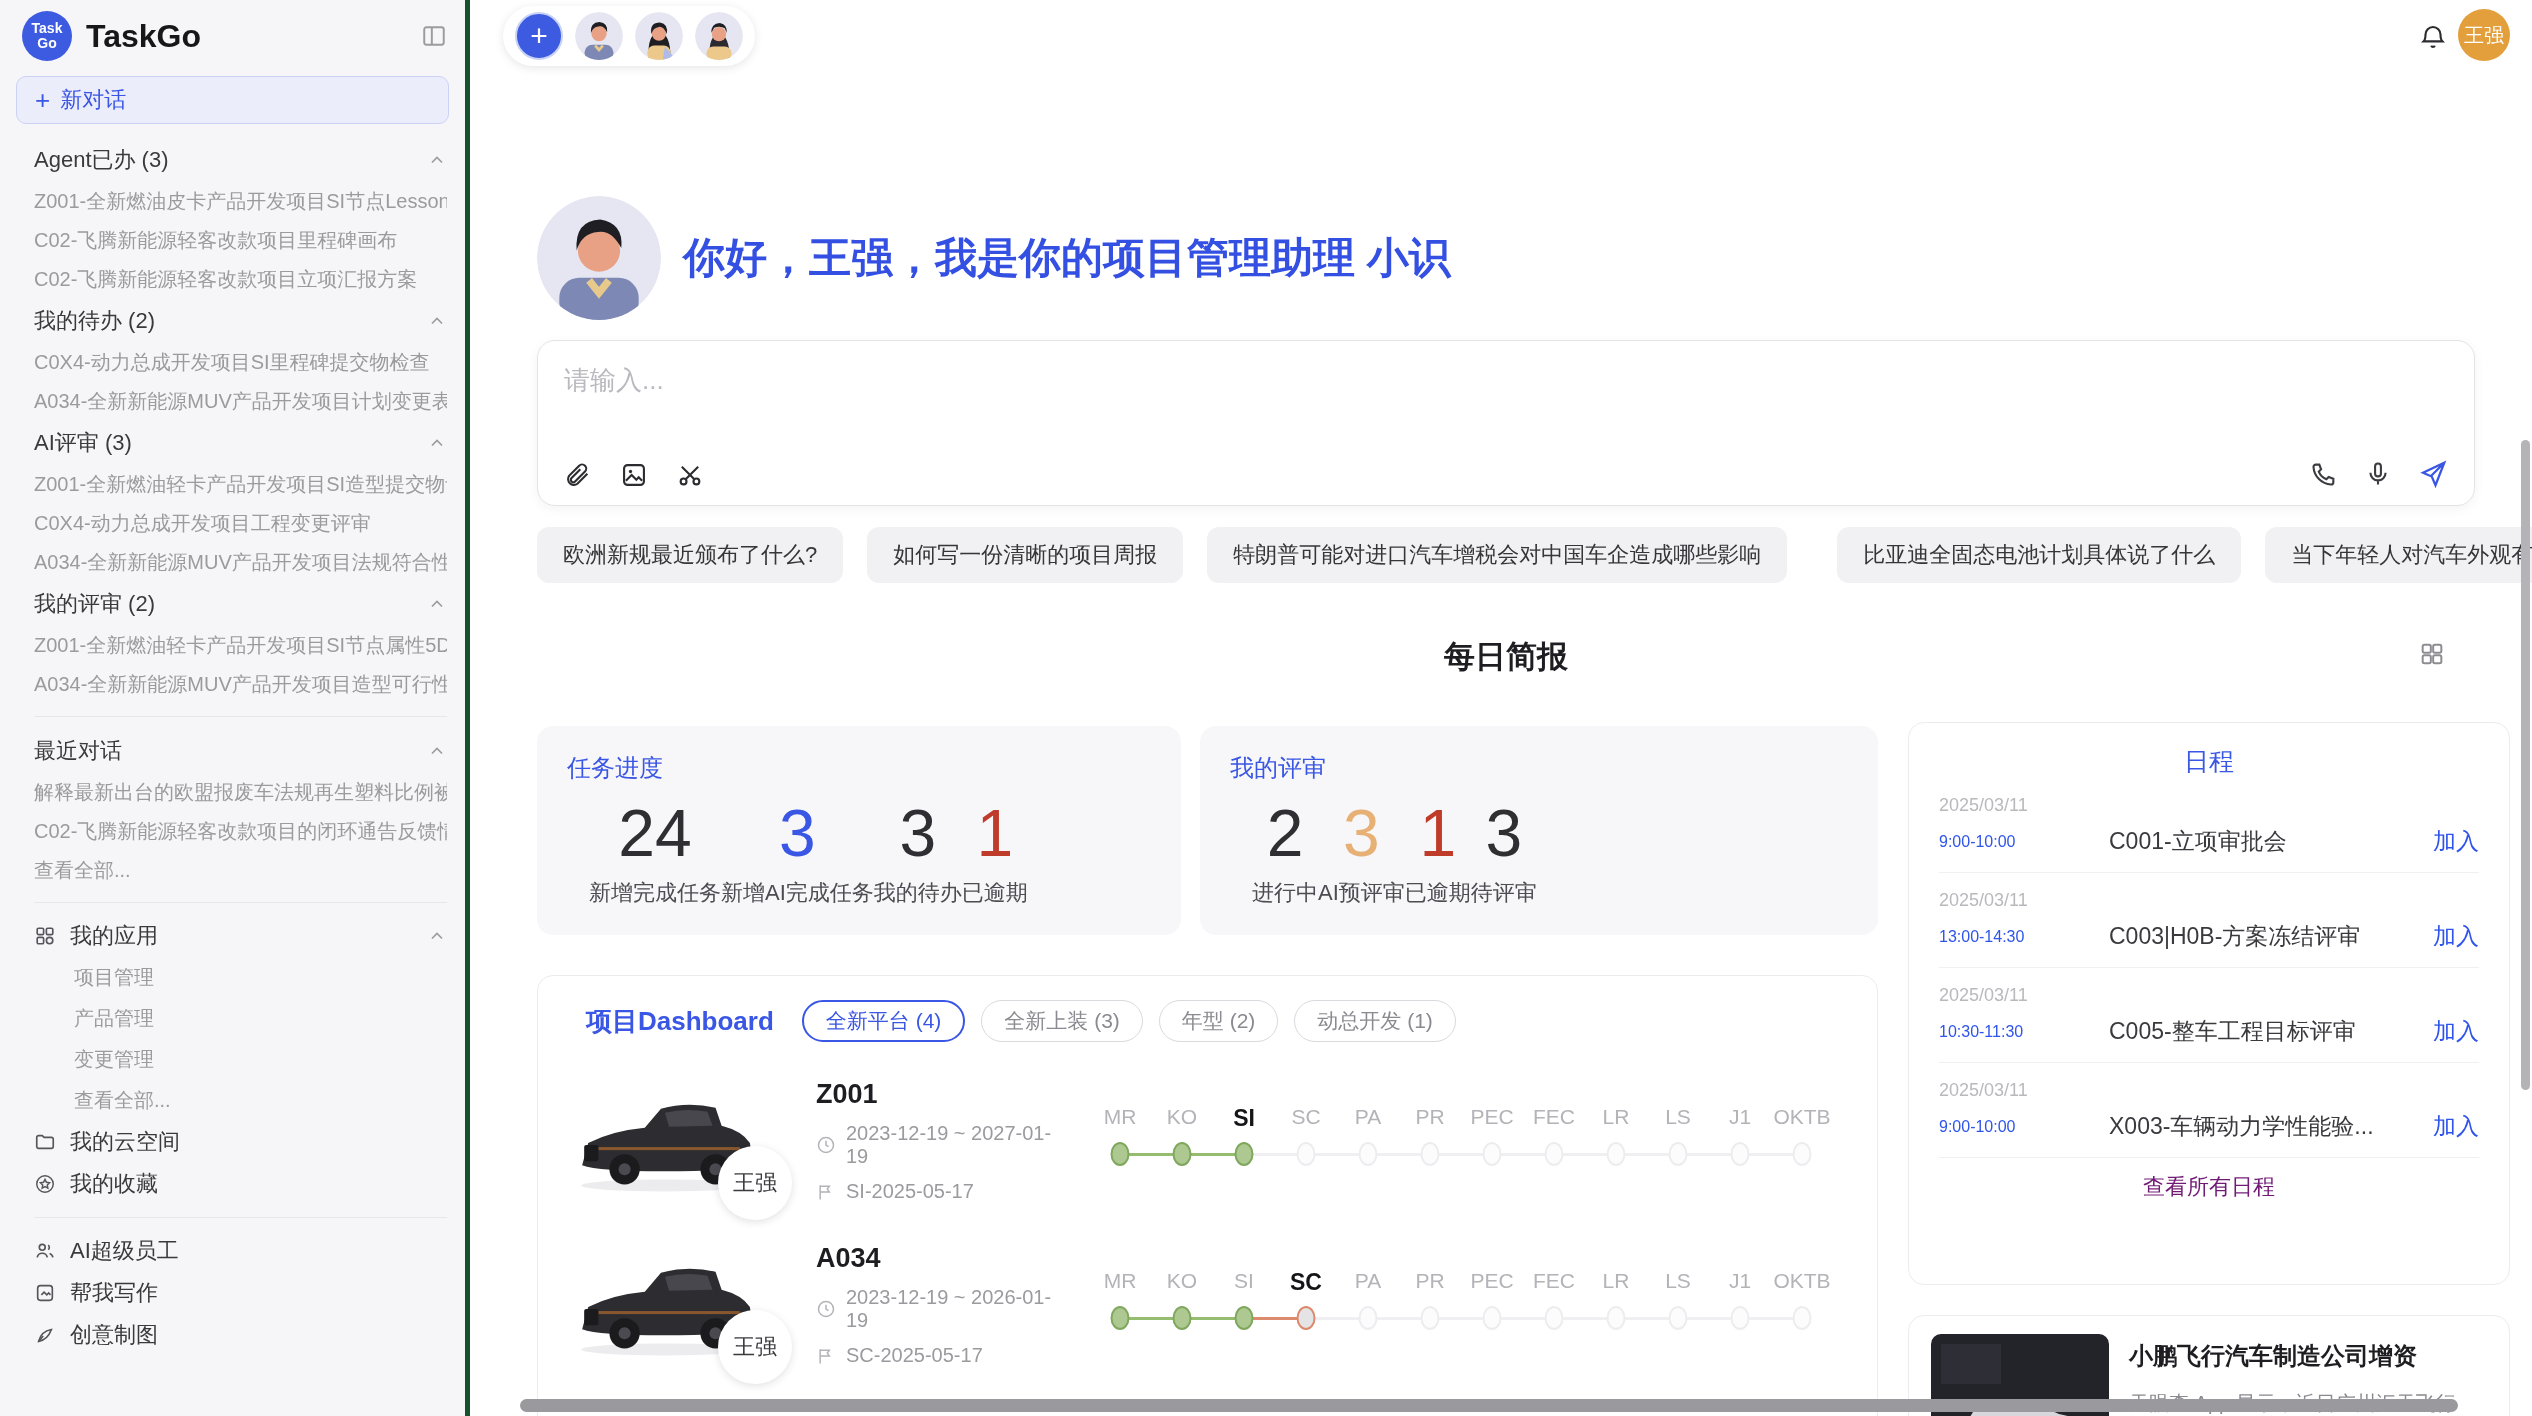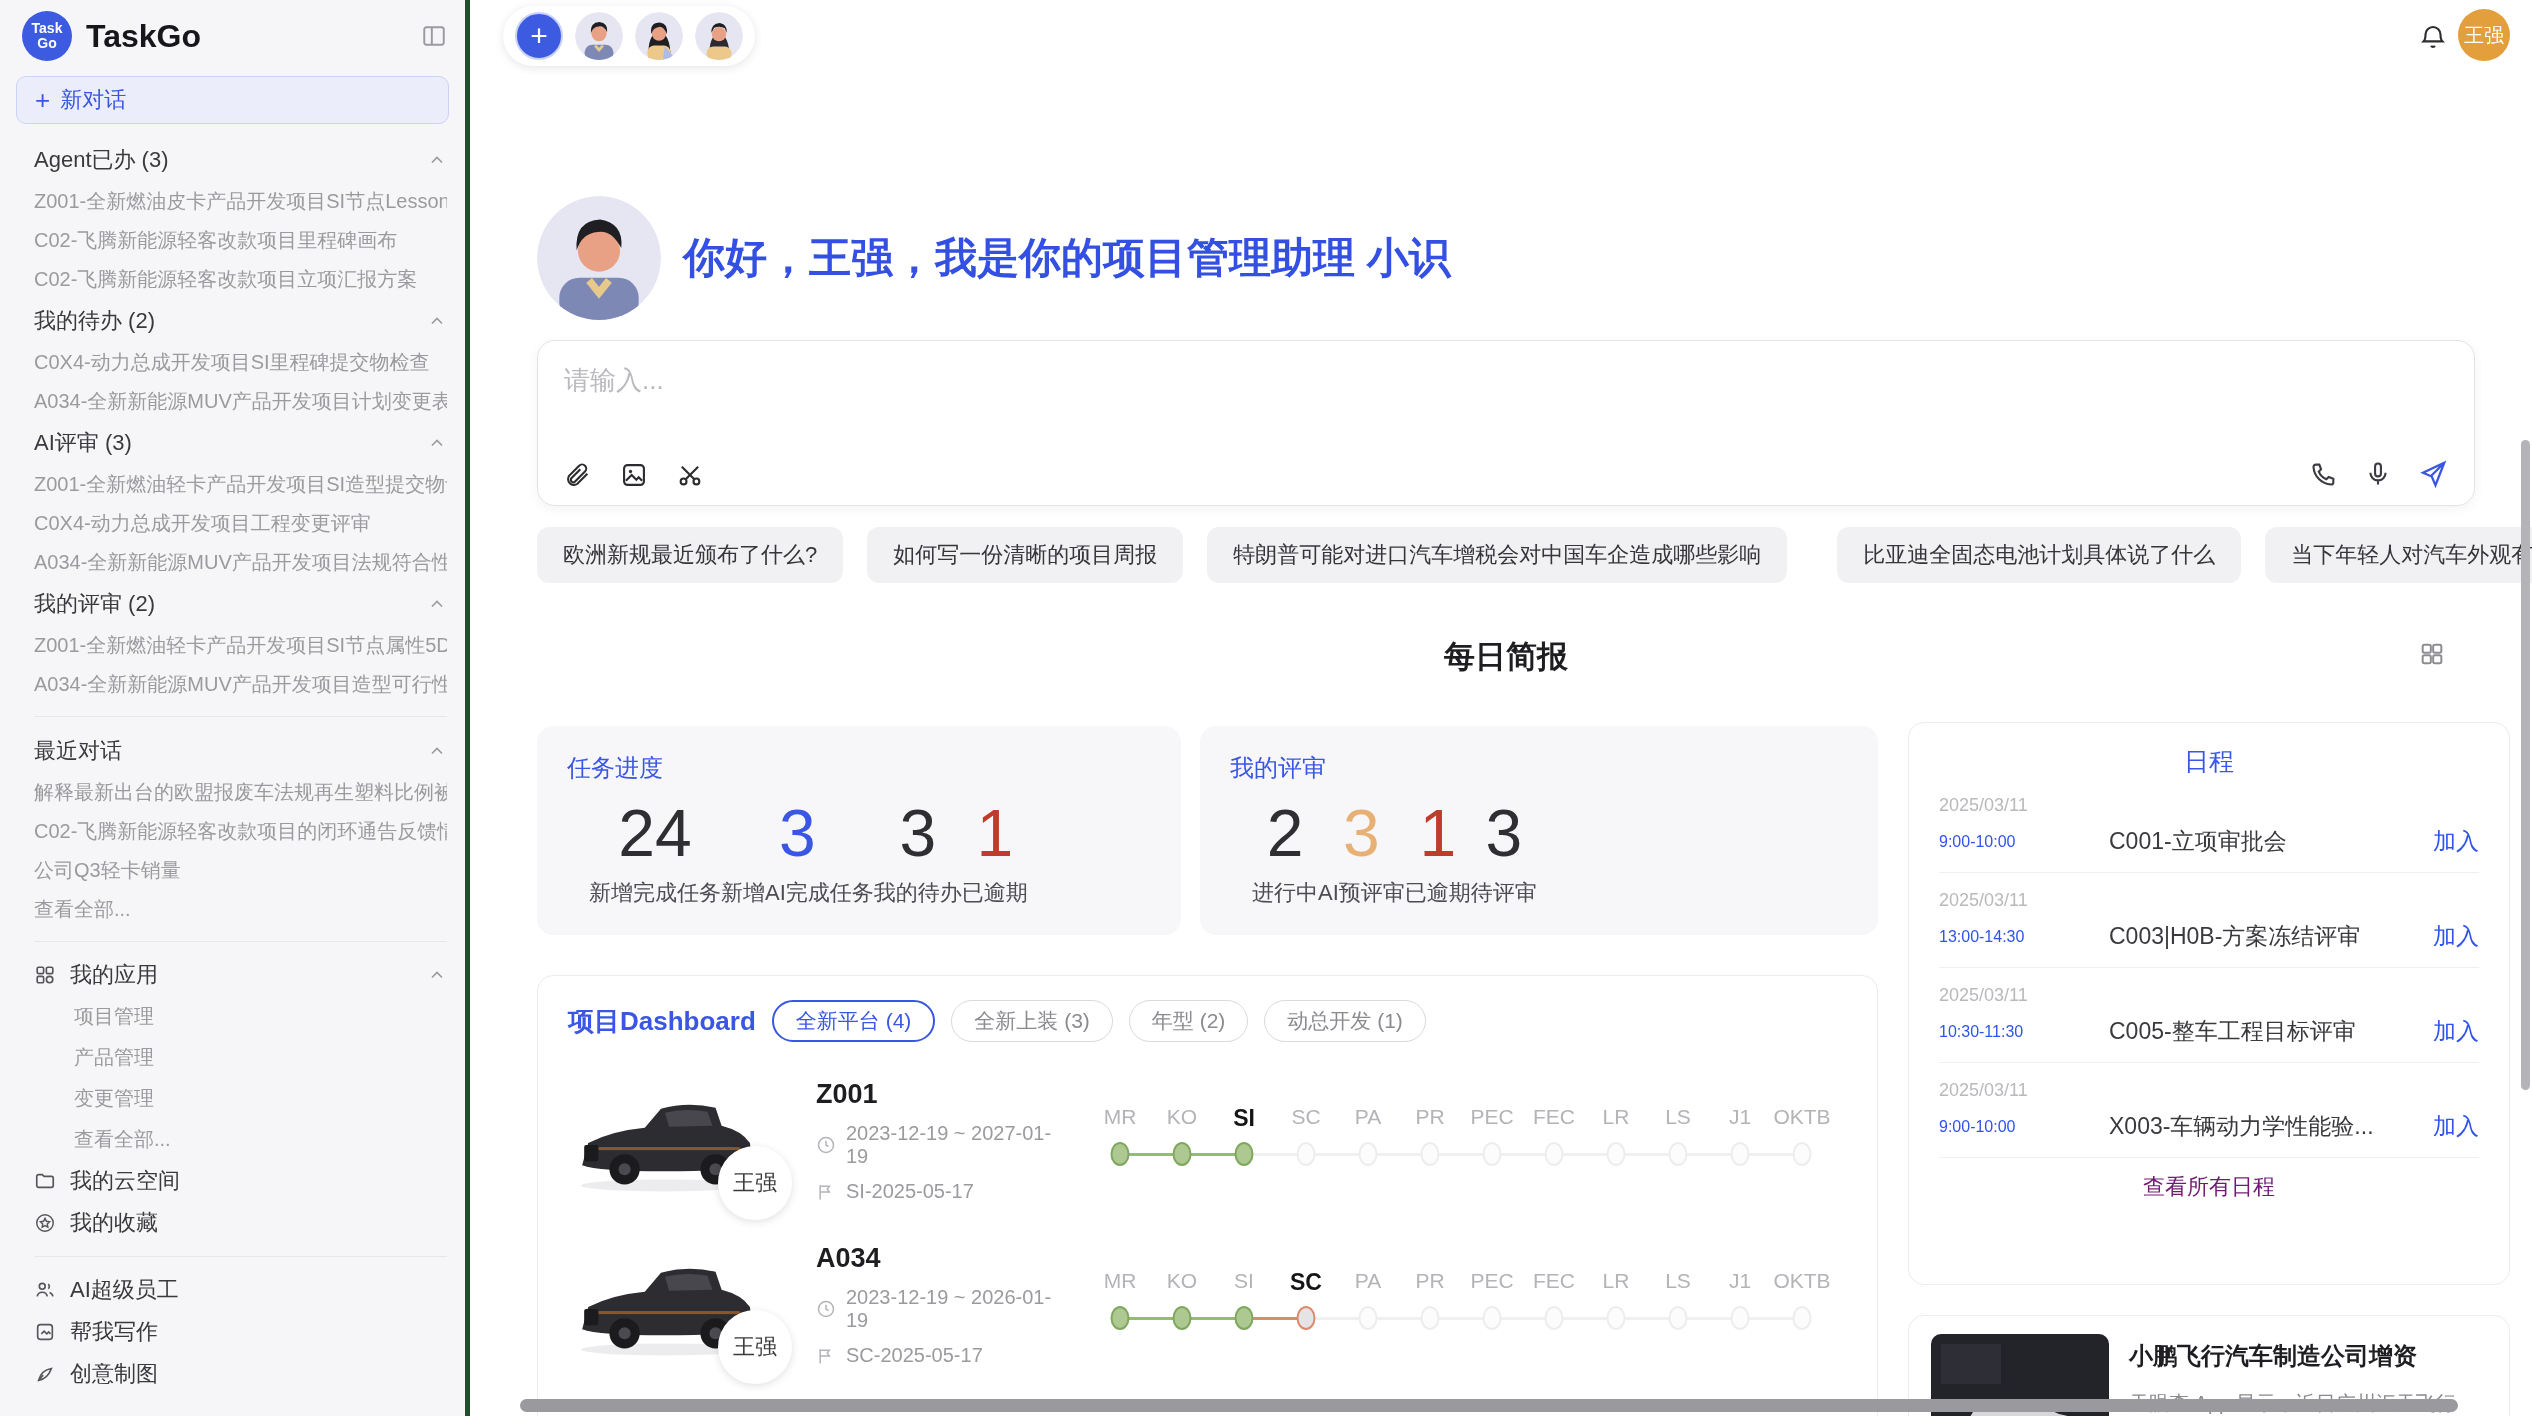--- a/index.html
+++ b/index.html
@@ -79,21 +79,21 @@
   .stat-title { font-size:24px; color:#3a56e4; }
   .stat-row { display:flex; padding:0 22px; margin-top:6px; }
   .stat { text-align:center; }
   .stat .num { font-size:66px; font-weight:500; color:#2e2e33; line-height:86px; }
   .stat .num.blue { color:#3a56e4; } .stat .num.red { color:#bf3b2a; } .stat .num.orange { color:#e7b176; }
   .stat .lbl { font-size:22px; color:#4c4c52; margin-top:2px; }
 
   
   .dash { position:absolute; left:537px; top:975px; width:1341px; height:640px; background:#fff;
           border:1px solid #ececef; border-radius:16px; padding:24px 30px; overflow:hidden; }
-  .dash-head { display:flex; align-items:center; gap:16px; }
+  .dash-head { display:flex; align-items:center; gap:28px;margin-left:18px; }
   .dash-title { font-size:26px; font-weight:700; color:#3a56e4; }
   .filters { display:flex; gap:16px; }
   .filter { height:42px; border-radius:21px; border:1px solid #d9d9de; color:#8a8a90;
             font-size:21px; display:flex; align-items:center; padding:0 22px; background:#fff; cursor:pointer; }
   .filter.active { border:2px solid #3a56e4; color:#3a56e4; }
   .proj-row { display:flex; align-items:center; margin-top:34px; height:130px; }
   .truck-wrap { position:relative; width:192px; height:122px; flex:none; }
   .owner-badge { position:absolute; right:-32px; bottom:-18px; width:74px; height:74px; border-radius:50%;
                  background:#fff; box-shadow:0 2px 8px rgba(0,0,0,.12); display:flex; align-items:center;
                  justify-content:center; font-size:22px; color:#3a3a3e; }
@@ -221,21 +221,20 @@
       <div class="sb-sec-head">
         <span>最近对话</span>
         <span class="chev">
           <svg width="20" height="20" viewBox="0 0 24 24" fill="none" stroke="#9a9aa0" stroke-width="2">
               <polyline points="6 15 12 9 18 15"></polyline>
             </svg>
         </span>
       </div>
       <div class="sb-item">解释最新出台的欧盟报废车法规再生塑料比例被调至15%...</div>
       <div class="sb-item">C02-飞腾新能源轻客改款项目的闭环通告反馈情况</div>
-      <div class="sb-item">公司Q3轻卡销量</div>
       <div class="sb-item">查看全部...</div>
 
       <div class="sb-divider"></div>
 
       <div class="sb-row">
         <span class="icon-g">
           <svg width="22" height="22" viewBox="0 0 24 24" fill="none" stroke="currentColor" stroke-width="1.8">
             <rect x="3.5" y="3.5" width="7" height="7" rx="1.5"></rect>
               <rect x="13.5" y="3.5" width="7" height="7" rx="1.5"></rect>
             <rect x="3.5" y="13.5" width="7" height="7" rx="1.5"></rect>

